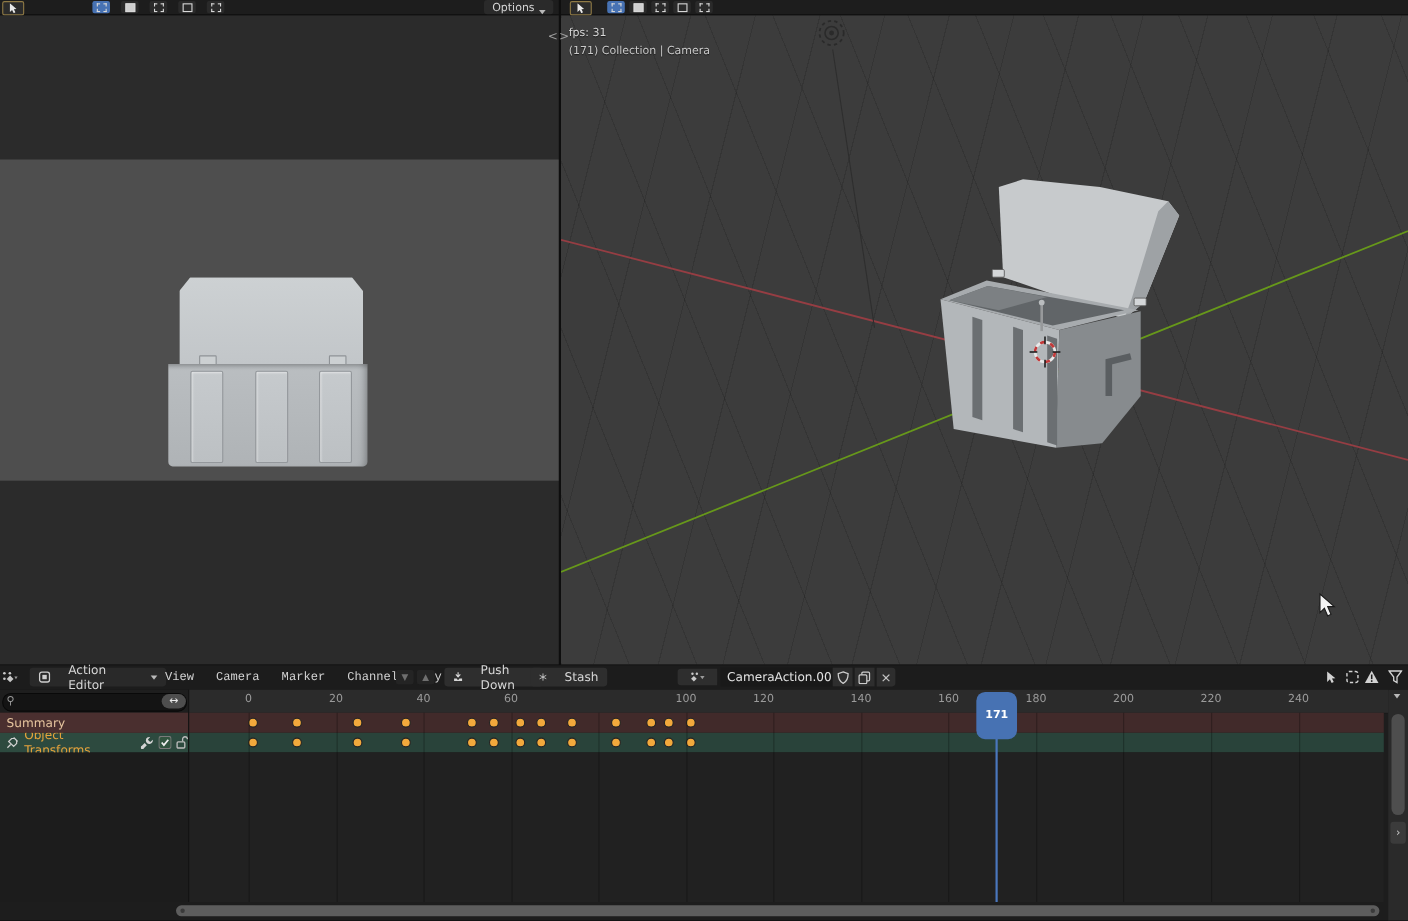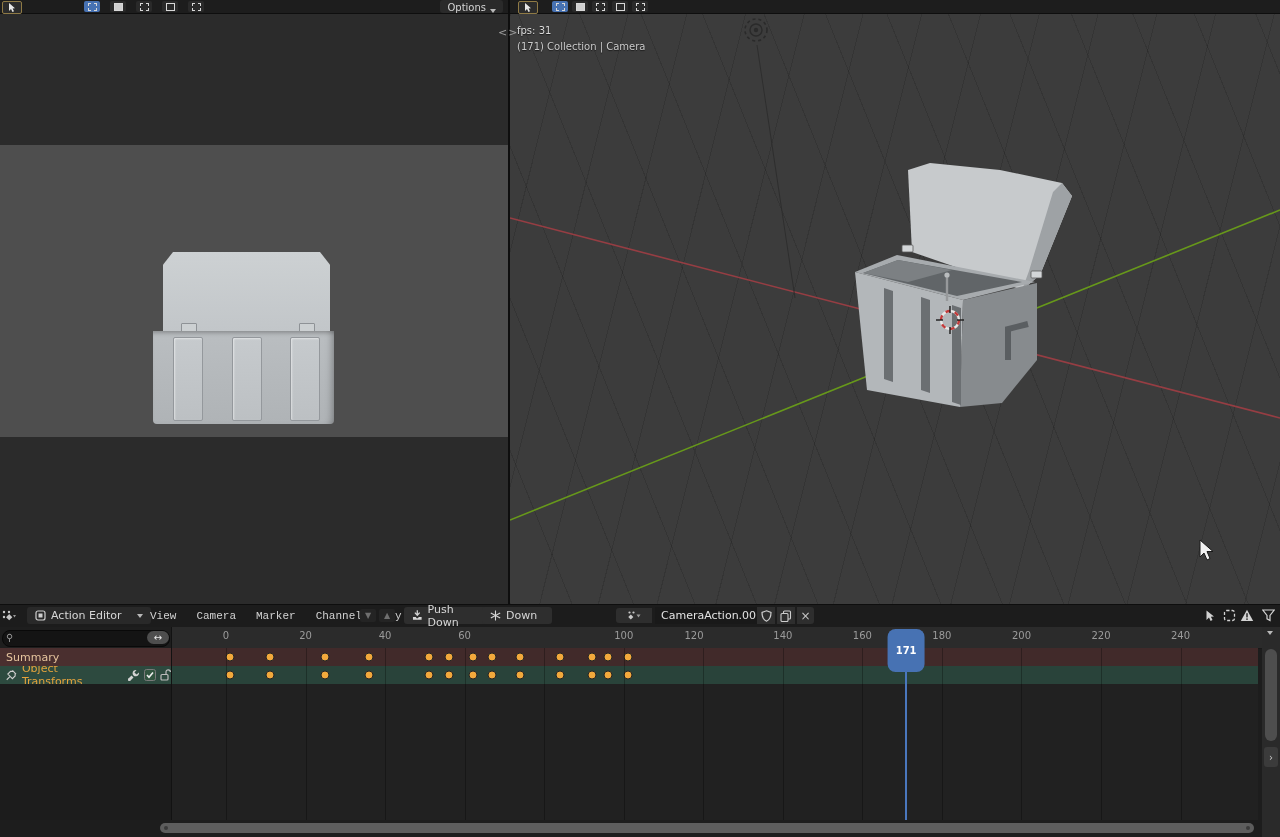--- a/index.html
+++ b/index.html
@@ -38,21 +38,21 @@
   #chest-body{left:153px;top:317px;width:181px;height:93px;border-radius:0 0 4px 4px;
      background:linear-gradient(180deg,#babec1,#afb3b6);
      box-shadow:inset -7px 0 7px -5px rgba(0,0,0,.3), inset 0 5px 4px -3px rgba(0,0,0,.25);}
   .chest-panel{position:absolute;top:6px;width:28px;height:82px;border:1px solid #94989c;
      border-radius:2px;background:linear-gradient(180deg,#c6cacd,#bcc0c3);
      box-shadow:inset 1px 1px 2px rgba(255,255,255,.5);}
   .hinge{position:absolute;width:14px;height:8px;background:#ccd0d2;border:1px solid #8e9296;border-radius:1px;}
   
   #dope{left:0;top:605px;width:1280px;height:232px;background:#1d1d1d;}
   #ds-header{left:0;top:605px;width:1280px;height:22px;background:#1c1c1c;border-bottom:1px solid #141414;}
-  .ds-btn{position:absolute;top:2px;height:17px;display:flex;align-items:center;gap:5px;
+  .ds-btn{position:absolute;top:2px;height:17px;display:flex;align-items:center;gap:16px;
           background:#2e2e2e;border-radius:3px;color:#d6d6d6;font-size:11px;padding:0 8px;}
   .menu-row{position:absolute;left:150px;top:2px;height:17px;display:flex;align-items:center;gap:20px;}
   .menu-item{color:#d2d2d2;font-size:11px;font-family:Liberation Mono, monospace;}
   .mini-arrow{position:absolute;top:4px;width:16px;height:13px;background:#242424;border-radius:2px;
           display:flex;align-items:center;justify-content:center;color:#6f6f6f;font-size:8px;}
   #action-field{position:absolute;left:655px;top:2px;width:100px;height:17px;background:#191919;
           color:#e2e2e2;font-size:11px;display:flex;align-items:center;padding:0 6px;}
   .icon-btn{position:absolute;top:2px;height:17px;display:flex;align-items:center;justify-content:center;
           background:#2e2e2e;color:#cdcdcd;}
   .hdr-icon{position:absolute;top:3px;width:16px;height:15px;display:flex;align-items:center;justify-content:center;}
@@ -238,21 +238,21 @@
       <span>Push Down</span>
     </div>
     <div class="ds-btn" style="left:482px;width:54px;">
       <svg width="11" height="11" viewBox="0 0 11 11">
         <g stroke="#d6d6d6" stroke-width="1.1">
           <line x1="5.5" y1="0.5" x2="5.5" y2="10.5"></line>
             <line x1="0.8" y1="3" x2="10.2" y2="8"></line>
           <line x1="0.8" y1="8" x2="10.2" y2="3"></line>
         </g>
       </svg>
-      <span>Down</span>
+      <span>Stash</span>
     </div>
     <div class="hdr-icon" style="left:616px;width:36px;background:#2e2e2e;border-radius:3px 0 0 3px;">
       <svg width="14" height="11" viewBox="0 0 14 11">
         <circle cx="2.5" cy="2.5" r="1.1" fill="#c9c9c9"></circle>
           <circle cx="6.5" cy="2.5" r="1.1" fill="#c9c9c9"></circle>
         <rect x="2" y="5.2" width="3.6" height="3.6" transform="rotate(45 3.8 7)" fill="#c9c9c9"></rect>
         <path d="M9.5,4.5 l4,0 -2,3 z" fill="#9a9a9a"></path>
       </svg>
     </div>
     <div id="action-field">

